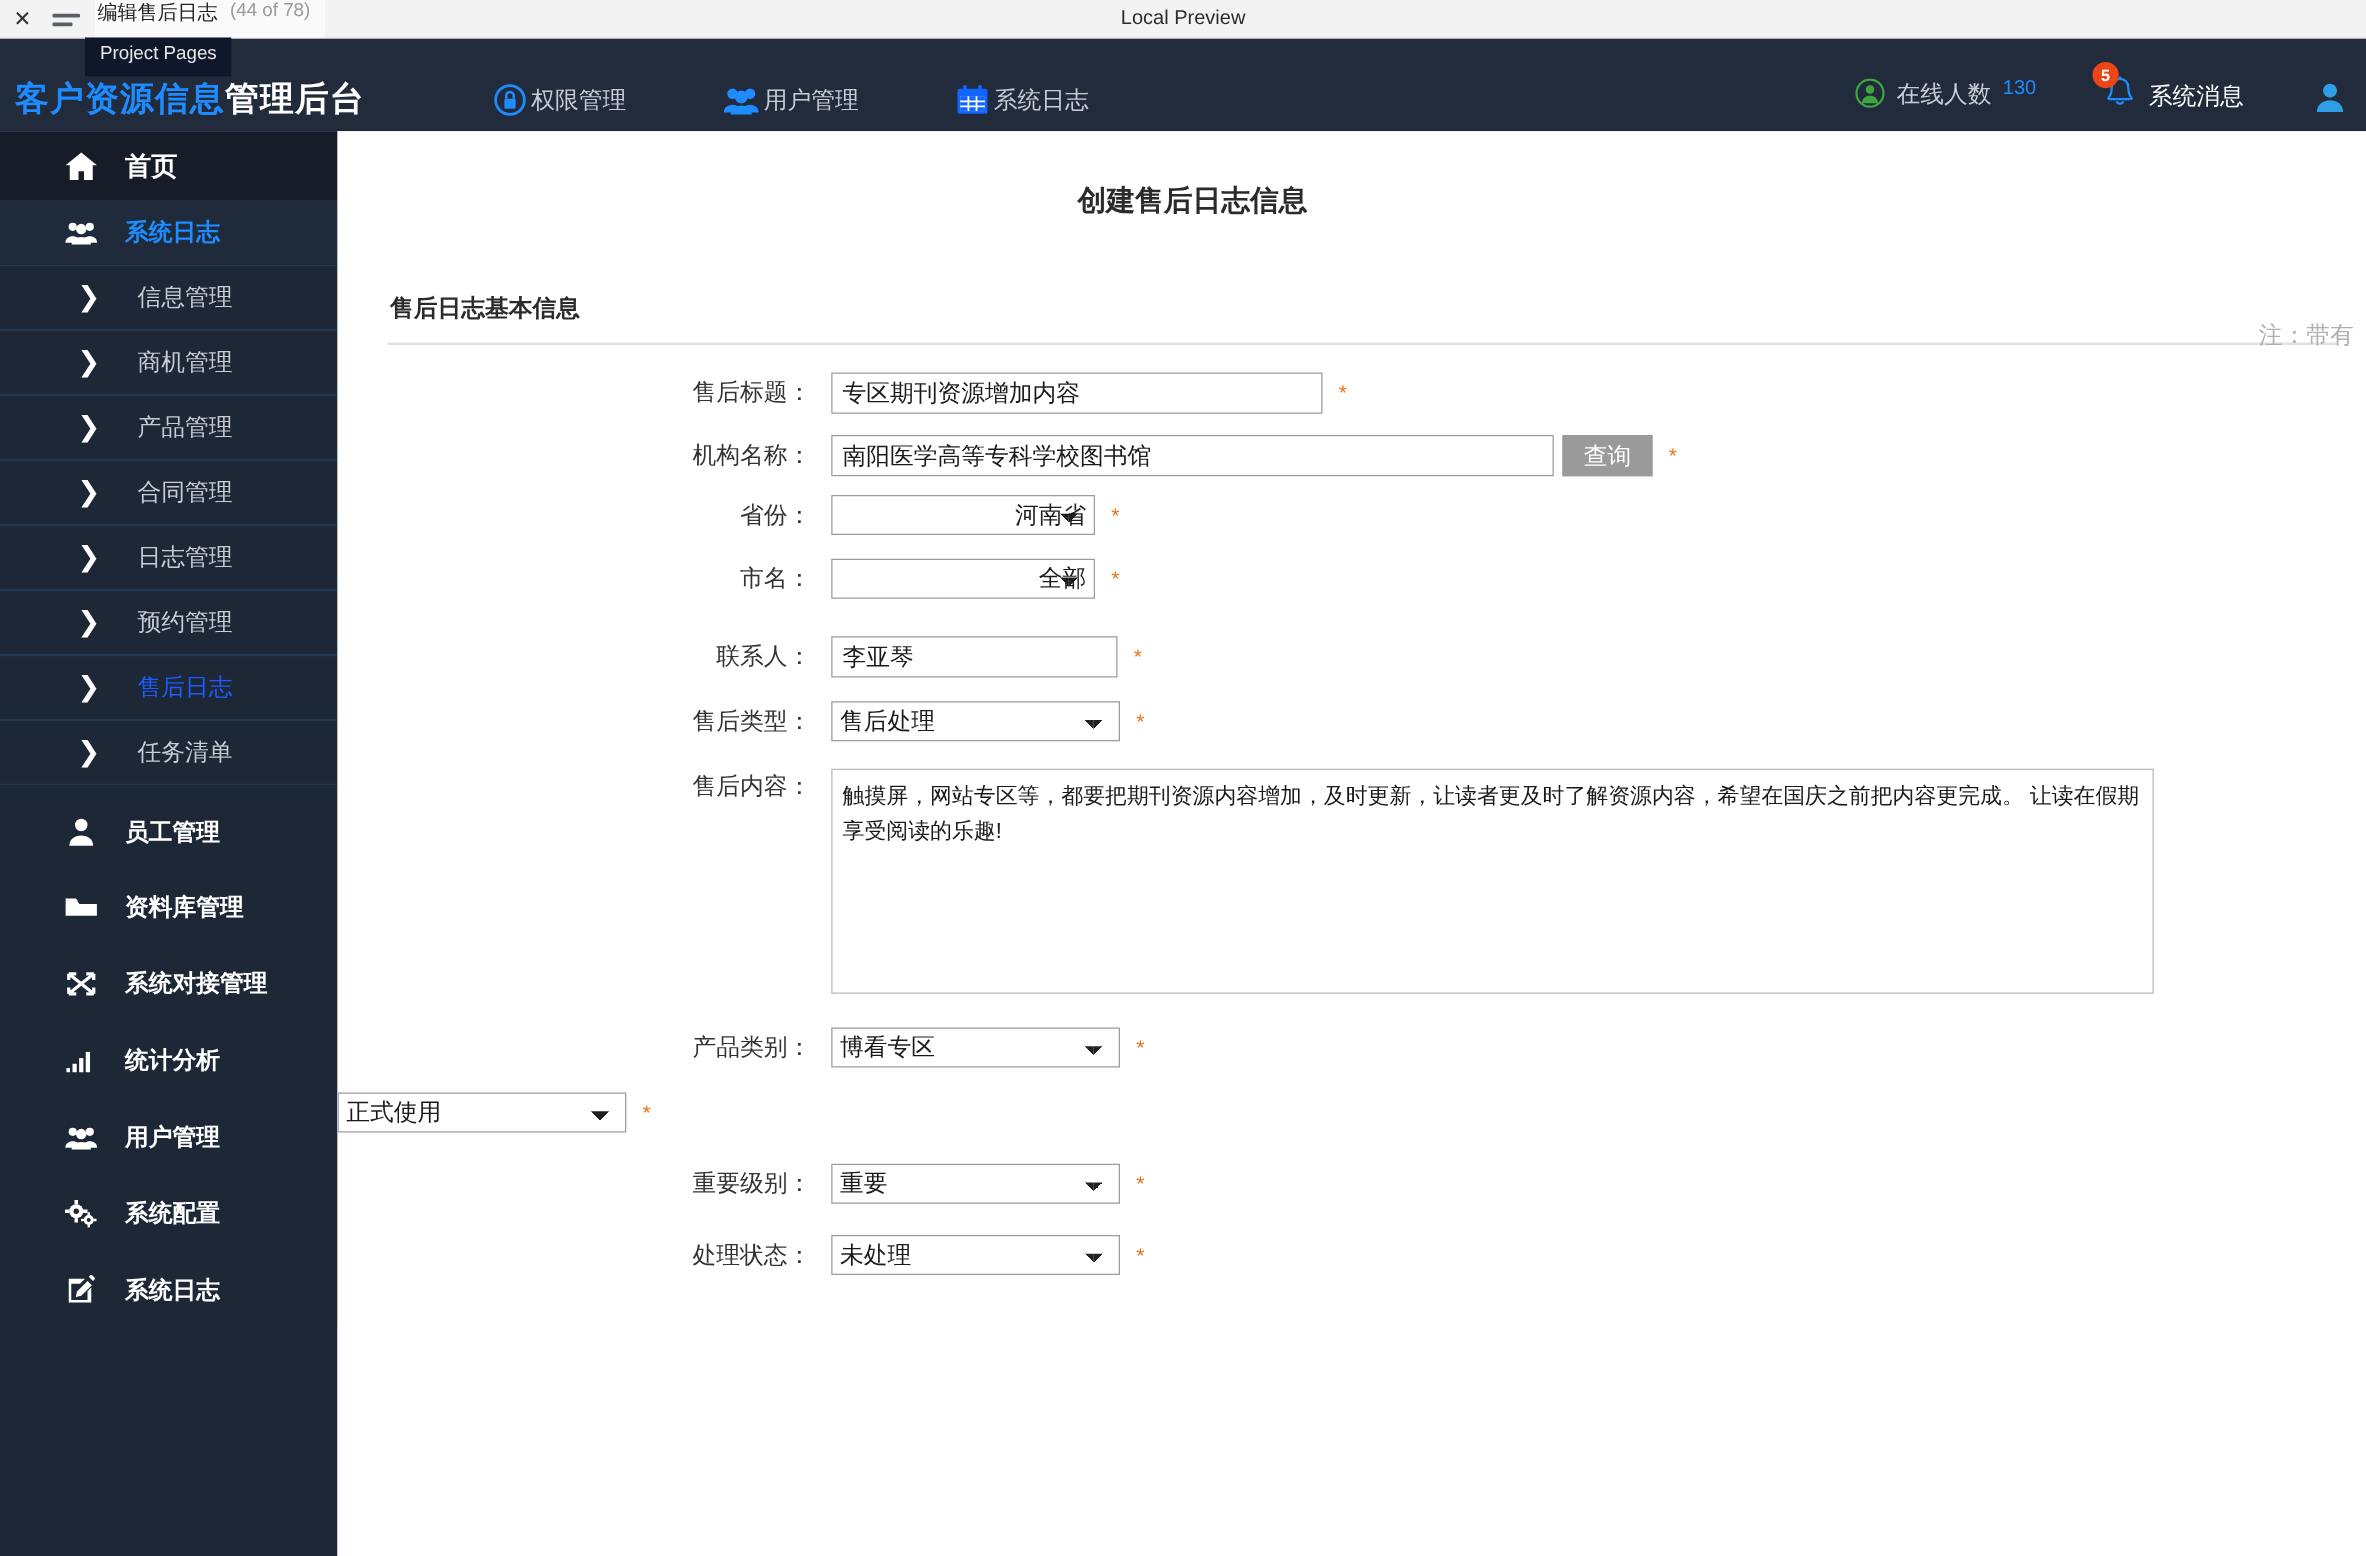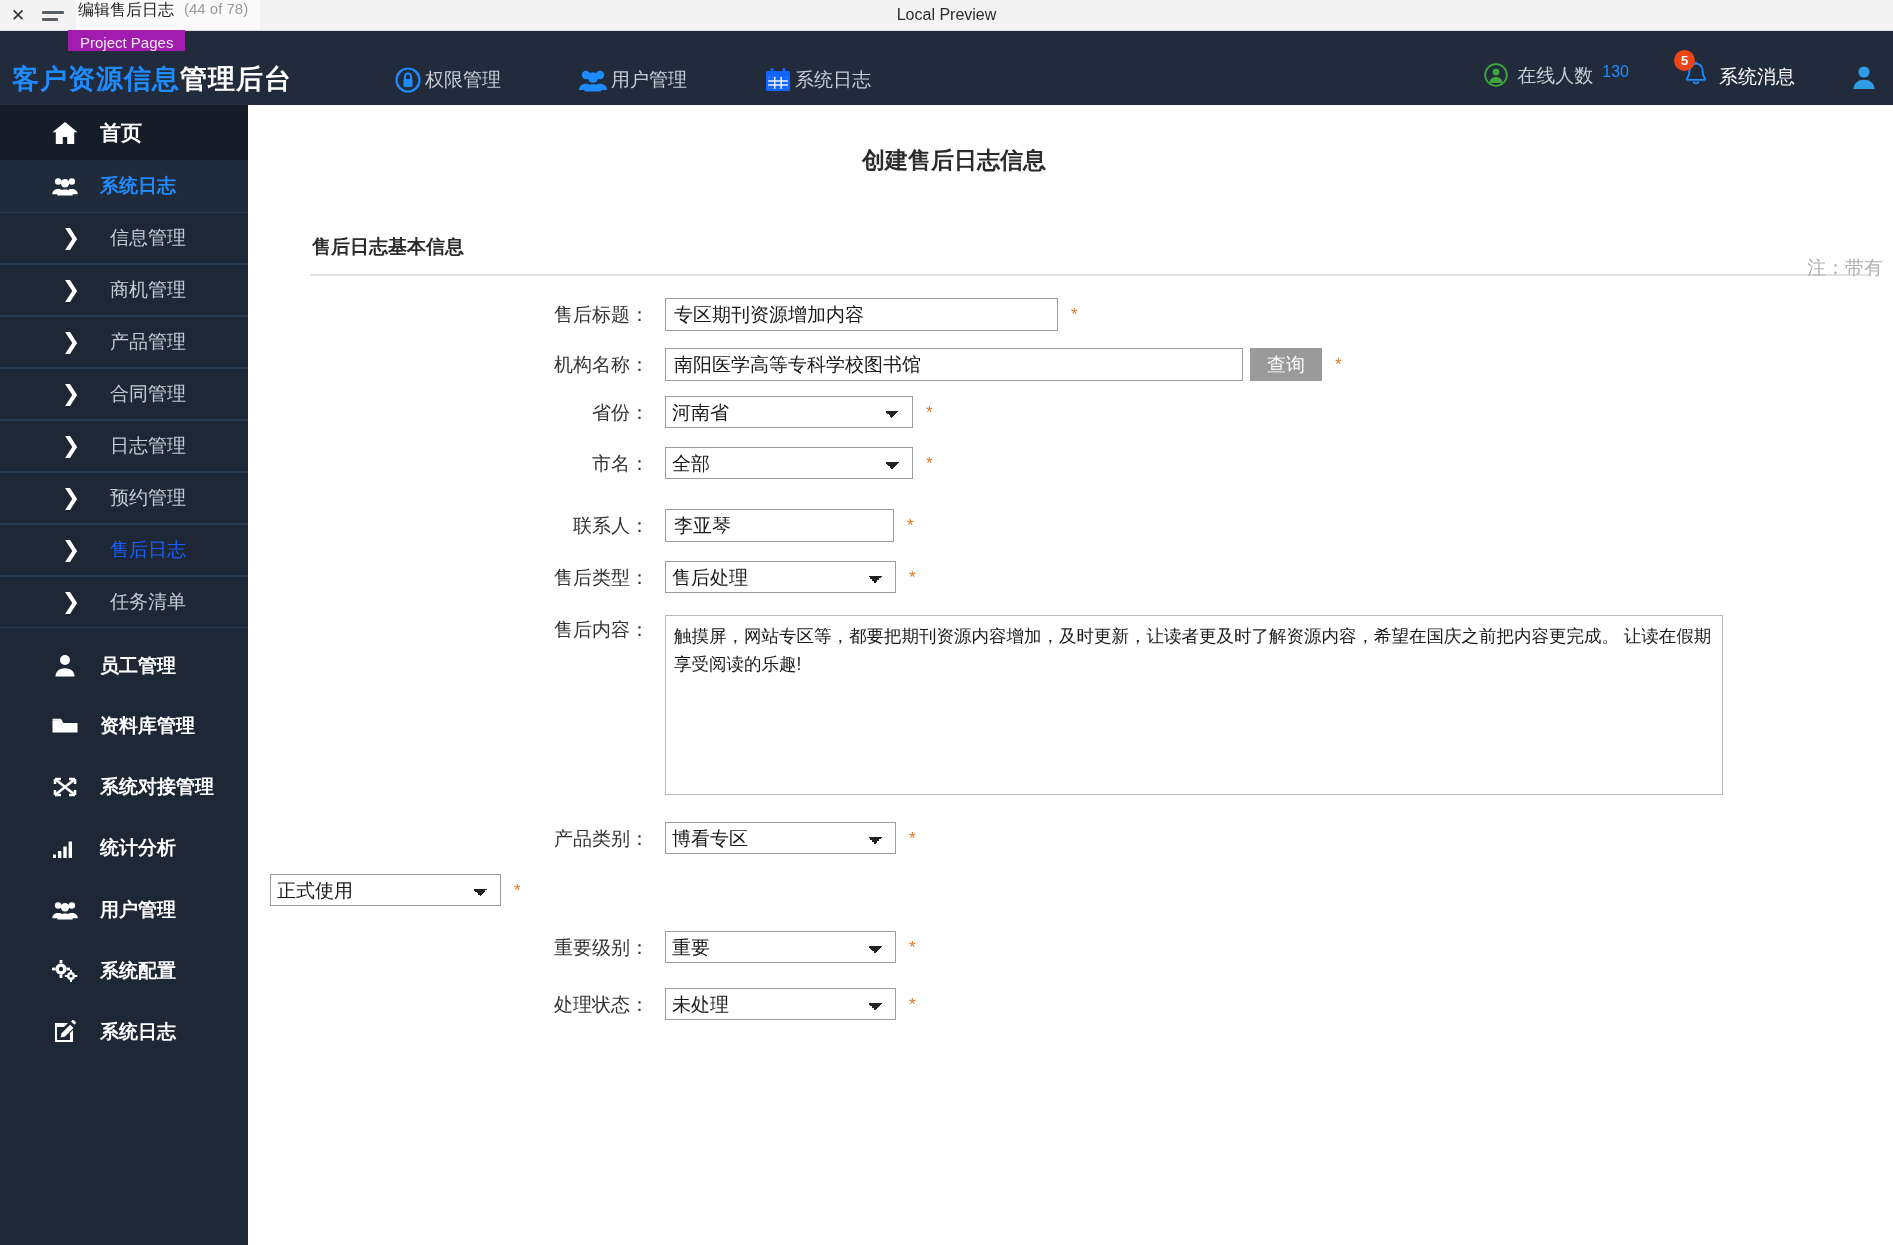--- a/index.html
+++ b/index.html
@@ -36,22 +36,22 @@
   }
   .chrome-tab-title { font-size: 16px; color: #232323; }
   .chrome-tab-count { font-size: 15px; color: #9a9a9a; }
   .chrome-center {
     position: absolute; left: 0; top: 0; width: 1893px; height: 30px;
     display: flex; align-items: center; justify-content: center;
     font-size: 16px; color: #2c2c2c; pointer-events: none;
   }
   .tooltip {
     position: absolute; left: 68px; top: 30px;
-    background: #a21caf; color: #e9e9ec;
-    font-size: 15px; padding: 4px 12px 0 12px;
+    background: #0f172a; color: #e9e9ec;
+    font-size: 15px; padding: 4px 12px 10px 12px;
     z-index: 40; white-space: nowrap;
   }
 
   
   .topbar {
     position: absolute; left: 0; top: 31px; width: 1893px; height: 74px;
     background: #222b3c;
     display: flex; align-items: center;
   }
   .logo {
@@ -78,21 +78,21 @@
   .msg .badge {
     position: absolute; left: -9px; top: -11px;
     background: #ec4516; color: #fff; font-size: 13px; font-weight: bold;
     min-width: 21px; height: 21px; border-radius: 11px;
     display: flex; align-items: center; justify-content: center;
   }
   .avatar-btn { display: flex; align-items: center; cursor: pointer; }
 
   
   .sidebar {
-    position: absolute; left: 0; top: 105px; width: 248px; height: 1140px;
+    position: absolute; left: 0; top: 105px; width: 270px; height: 1140px;
     background: #1e2735;
     overflow: hidden;
   }
   .side-home {
     height: 55px; background: #161d28;
     display: flex; align-items: center; gap: 22px; padding-left: 52px;
     color: #ffffff; font-size: 21px; font-weight: bold; cursor: pointer;
   }
   .side-main {
     height: 52px; display: flex; align-items: center; gap: 22px; padding-left: 52px;
@@ -154,21 +154,21 @@
     -webkit-appearance: none; appearance: none;
     background-image:
       linear-gradient(45deg, transparent 50%, #222 50%),
       linear-gradient(135deg, #222 50%, transparent 50%);
     background-position: calc(100% - 20px) 14px, calc(100% - 13px) 14px;
     background-size: 7px 7px, 7px 7px;
     background-repeat: no-repeat;
   }
   .w-title { width: 393px; }
   .w-org { width: 578px; }
-  .w-sel { width: 248px; }
+  .w-sel { width: 211px; text-align: right; }
   .w-contact { width: 229px; }
   .w-sel2 { width: 231px; }
 
   .btn-query {
     margin-left: 7px; width: 72px; height: 33px;
     background: #9a9a9a; border: 1px solid #9a9a9a; color: #ffffff;
     font-size: 19px; font-family: "Liberation Sans", "DejaVu Sans", sans-serif;
     cursor: pointer;
   }
   textarea.ta {

